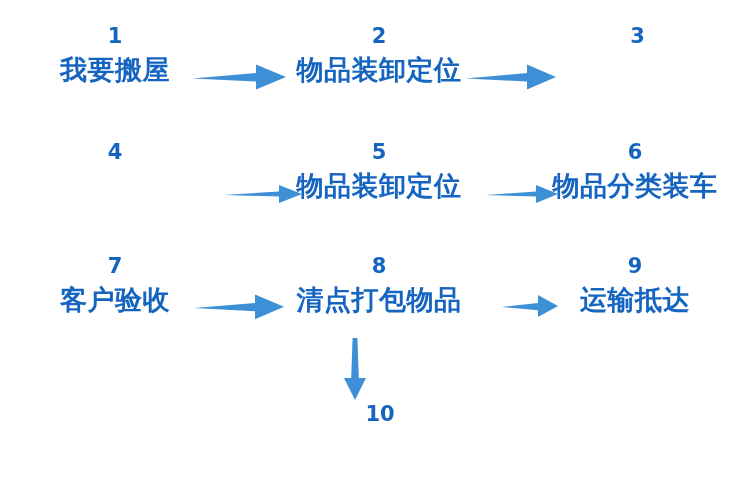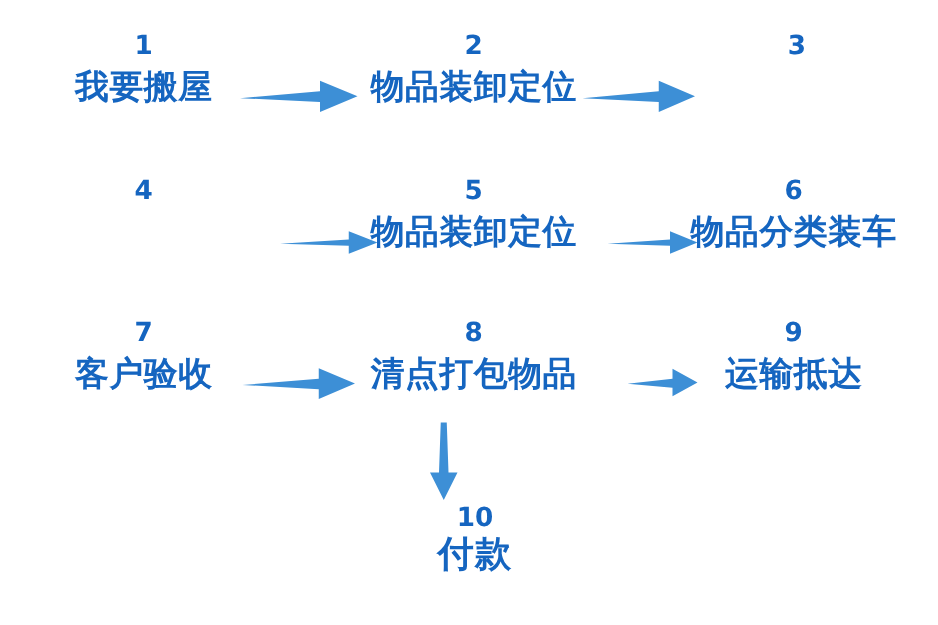--- a/index.html
+++ b/index.html
@@ -44,21 +44,21 @@
     color: #1565C0;
     letter-spacing: 0.5px;
   }
   
   .step.final .step-label {
     font-size: 29px;
     letter-spacing: 1px;
   }
   .step.final .step-num {
     font-size: 21px;
-    margin-bottom: 4px;
+    margin-bottom: 28px;
   }
 
   
   .arrow {
     position: absolute;
   }
   .arrow svg {
     display: block;
     overflow: visible;
   }
@@ -148,16 +148,15 @@
   </div>
 
   <div class="arrow" style="left:340px; top:338px;">
     <svg width="30" height="62" viewBox="0 0 30 62" aria-hidden="true">
       <path d="M15.0 62 L4.0 40 L11.2 40 L12.6 0 L17.4 0 L18.8 40 L26.0 40 Z" fill="#3d8fd6"></path>
     </svg>
   </div>
 
   <div class="step final" style="left:265px; top:404px; width:230px;">
     <span class="step-num">10</span>
-    <span class="step-label">付款</span>
   </div>
 
 </div>
 
 </body></html>

